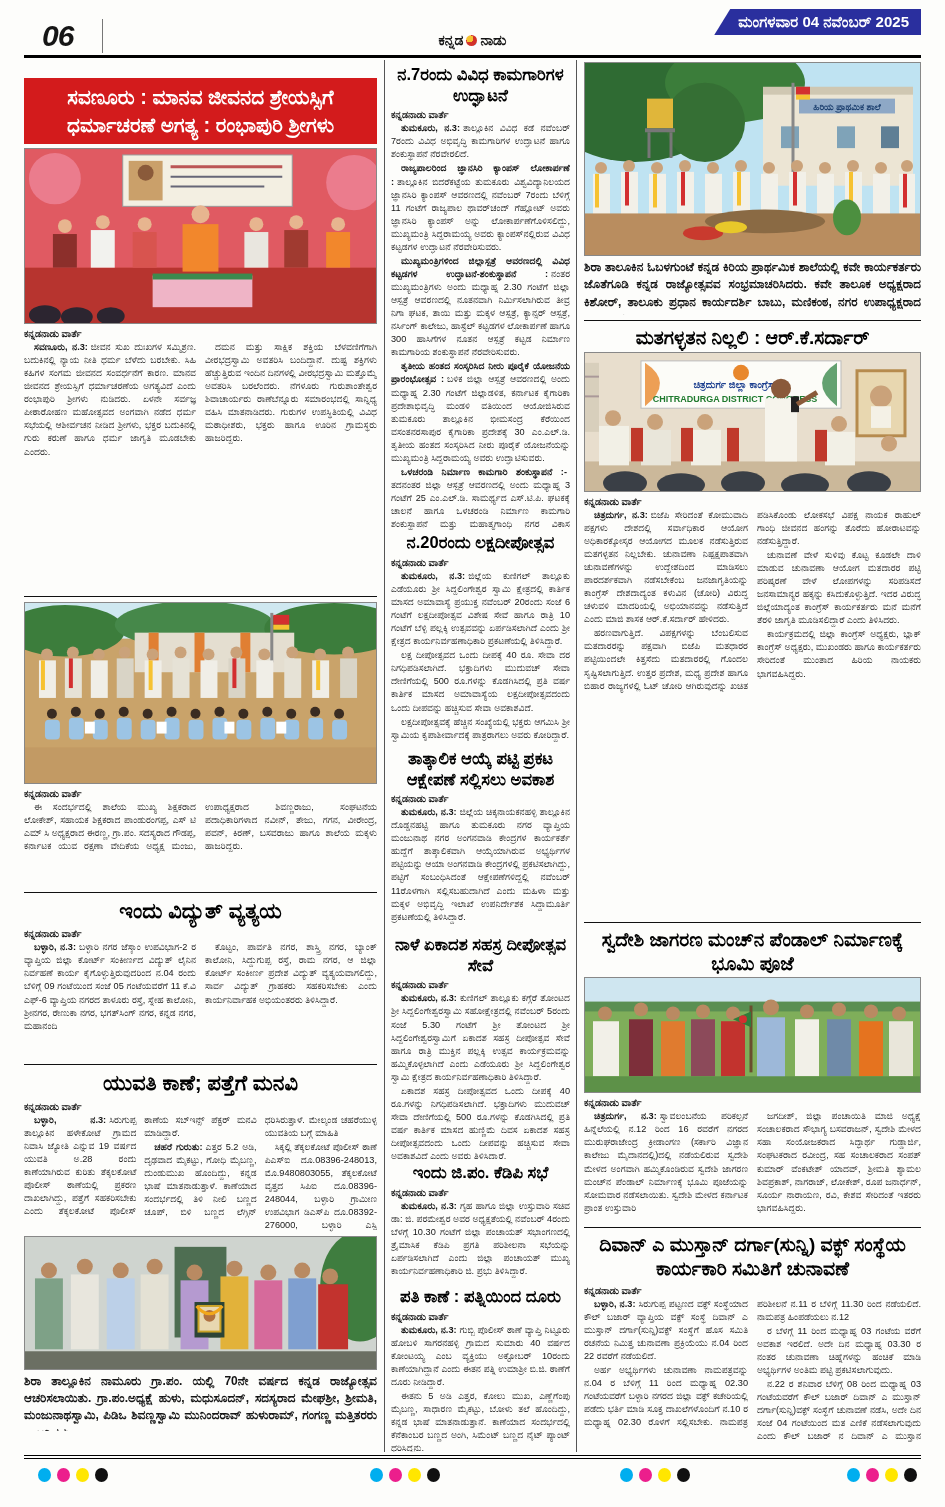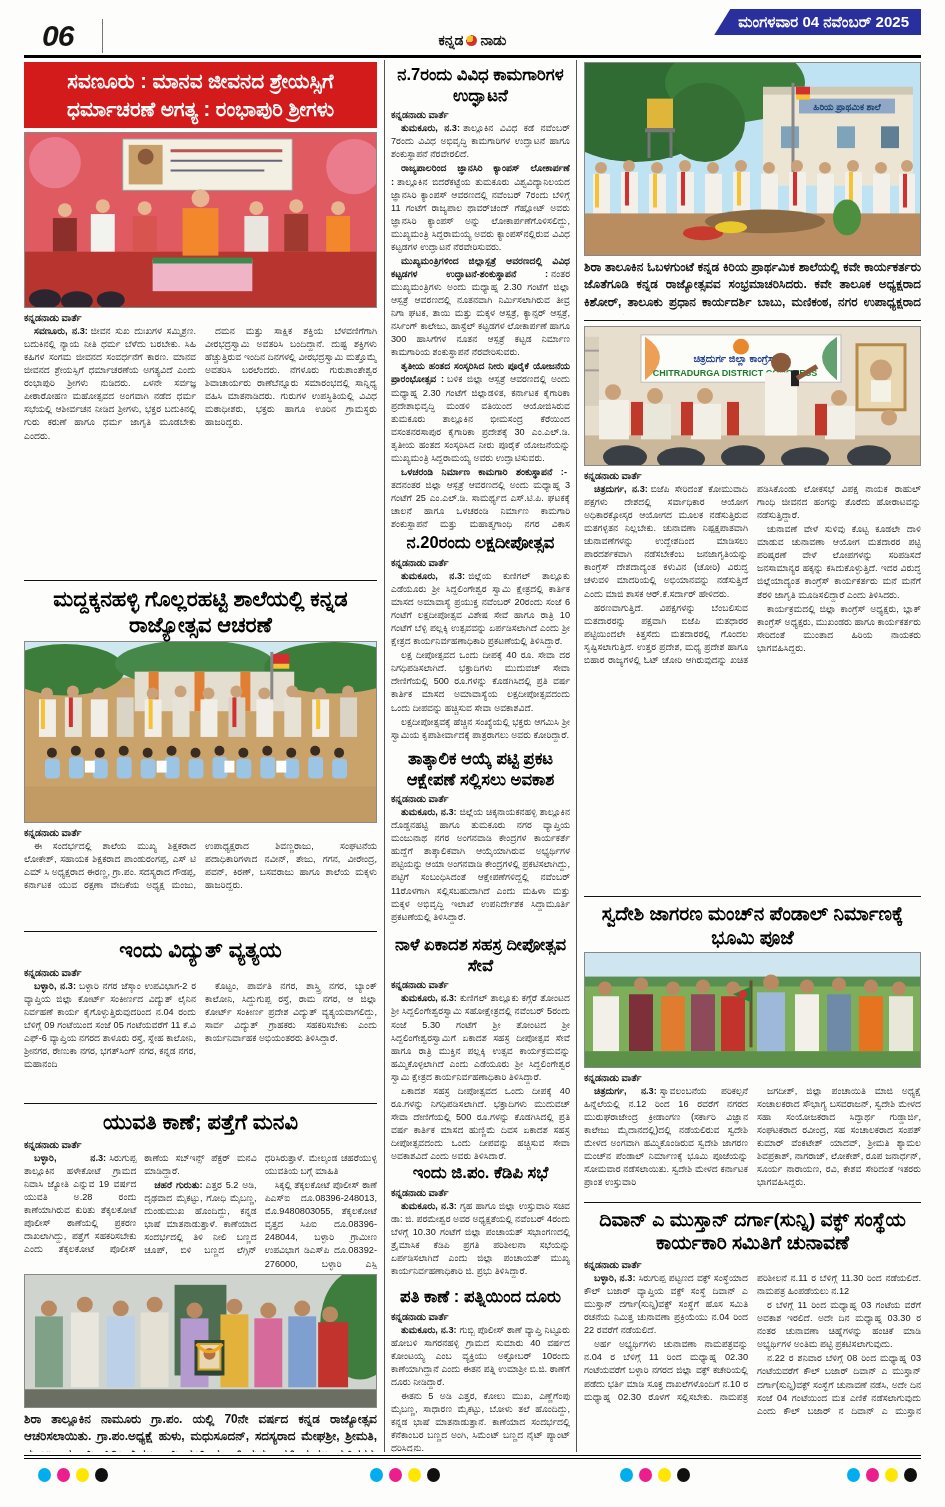--- a/index.html
+++ b/index.html
@@ -20,21 +20,21 @@
 
   
   .content { display:flex; height:1392px; overflow:hidden; margin-top:2px; }
   .col { overflow:hidden; }
   .c-left  { width:360px; padding:2px 7px 0 0; }
   .c-mid   { width:193px; border-left:1px solid #555; border-right:1px solid #555; padding:2px 6px 0 6px; }
   .c-right { width:344px; padding:2px 0 0 7px; }
 
   
   .hl { text-align:center; font-weight:bold; color:#000; line-height:1.25; margin:2px 0; }
-  .hl-red { background:#d31b1c; color:#fff; text-align:center; font-weight:bold; font-size:20px; line-height:1.4; padding:5px 4px; margin:0 0 4px 0; }
+  .hl-red { background:#d31b1c; color:#fff; text-align:center; font-weight:bold; font-size:20px; line-height:1.4; padding:5px 4px; margin:16px 0 4px 0; }
   .hl-xl { font-size:21px; }
   .hl-l  { font-size:19px; }
   .hl-m  { font-size:16.5px; }
 
   .byline { font-weight:bold; font-size:9.6px; margin:4px 0 1px 0; }
   .bp { margin:0 0 1px 0; text-indent:10px; }
   .ld { margin-right:3px; }
   .ld:empty { display:none; }
   .btxt { font-size:9.2px; line-height:1.42; text-align:justify; overflow:hidden; }
   .cols2 { columns:2; column-gap:9px; }
@@ -111,21 +111,20 @@
           </g>
       </svg>
 
       <div class="byline">ಕನ್ನಡನಾಡು ವಾರ್ತೆ</div>
       <div class="btxt cols2" style="height:250px">
         <p class="bp"><b class="ld">ಸವಣೂರು, ನ.3:</b><span>ಜೀವನ ಸುಖ ದುಃಖಗಳ ಸಮ್ಮಿಶ್ರಣ. ಬದುಕಿನಲ್ಲಿ ನ್ಯಾಯ ನೀತಿ ಧರ್ಮ ಬೆಳೆದು ಬರಬೇಕು. ಸಿಹಿ ಕಹಿಗಳ ಸಂಗಮ ಜೀವನದ ಸಂವರ್ಧನೆಗೆ ಕಾರಣ. ಮಾನವ ಜೀವನದ ಶ್ರೇಯಸ್ಸಿಗೆ ಧರ್ಮಾಚರಣೆಯ ಅಗತ್ಯವಿದೆ ಎಂದು ರಂಭಾಪುರಿ ಶ್ರೀಗಳು ನುಡಿದರು. ಏಳನೇ ಸರ್ವಜ್ಞ ಪೀಠಾರೋಹಣ ಮಹೋತ್ಸವದ ಅಂಗವಾಗಿ ನಡೆದ ಧರ್ಮ ಸಭೆಯಲ್ಲಿ ಆಶೀರ್ವಚನ ನೀಡಿದ ಶ್ರೀಗಳು, ಭಕ್ತರ ಬದುಕಿನಲ್ಲಿ ಗುರು ಕರುಣೆ ಹಾಗೂ ಧರ್ಮ ಜಾಗೃತಿ ಮೂಡಬೇಕು ಎಂದರು.</span></p>
         <p class="bp"><span>ದಮನ ಮತ್ತು ಸಾಕ್ಷಿಕ ಶಕ್ತಿಯ ಬೆಳವಣಿಗೆಗಾಗಿ ವೀರಭದ್ರಸ್ವಾಮಿ ಅವತರಿಸಿ ಬಂದಿದ್ದಾನೆ. ದುಷ್ಟ ಶಕ್ತಿಗಳು ಹೆಚ್ಚುತ್ತಿರುವ ಇಂದಿನ ದಿನಗಳಲ್ಲಿ ವೀರಭದ್ರಸ್ವಾಮಿ ಮತ್ತೊಮ್ಮೆ ಅವತರಿಸಿ ಬರಲೆಂದರು. ನೆಗಳೂರು ಗುರುಶಾಂತೇಶ್ವರ ಶಿವಾಚಾರ್ಯರು ರಾಣೆಬೆನ್ನೂರು ಸಮಾರಂಭದಲ್ಲಿ ಸಾನ್ನಿಧ್ಯ ವಹಿಸಿ ಮಾತನಾಡಿದರು. ಗುರುಗಳ ಉಪಸ್ಥಿತಿಯಲ್ಲಿ ವಿವಿಧ ಮಠಾಧೀಶರು, ಭಕ್ತರು ಹಾಗೂ ಊರಿನ ಗ್ರಾಮಸ್ಥರು ಹಾಜರಿದ್ದರು.</span></p>
       </div>
 
       <div class="rule"></div>
-      <h2 class="hl hl-xl">ಮದ್ದಕ್ಕನಹಳ್ಳಿ ಗೊಲ್ಲರಹಟ್ಟಿ ಶಾಲೆಯಲ್ಲಿ ಕನ್ನಡ ರಾಜ್ಯೋತ್ಸವ ಆಚರಣೆ</h2>
 
       <svg class="ph" width="352" height="182" viewBox="0 0 352 182" preserveAspectRatio="none">
         <rect width="352" height="182" fill="#c9a36a"></rect>
         <rect x="0" y="0" width="352" height="36" fill="#cfe8f0"></rect>
         <ellipse cx="40" cy="28" rx="60" ry="26" fill="#3c7d3c"></ellipse>
           <ellipse cx="170" cy="22" rx="80" ry="24" fill="#46884a"></ellipse>
           <ellipse cx="310" cy="26" rx="70" ry="26" fill="#3c7d3c"></ellipse>
         <rect x="110" y="30" width="160" height="40" fill="#e4ded0"></rect>
         <rect x="124" y="30" width="10" height="40" fill="#e07f33"></rect>
           <rect x="170" y="30" width="10" height="40" fill="#e07f33"></rect>
@@ -370,20 +369,21 @@
         </g>
         <rect x="0" y="152" width="335" height="42" fill="#b98d5f"></rect>
         <ellipse cx="180" cy="160" rx="60" ry="12" fill="#8a6a44"></ellipse>
         <ellipse cx="118" cy="172" rx="20" ry="7" fill="#c93a2e"></ellipse>
         <ellipse cx="146" cy="166" rx="16" ry="6" fill="#e8c82a"></ellipse>
         <ellipse cx="262" cy="156" rx="14" ry="18" fill="#4c8f3f"></ellipse>
       </svg>
       <div class="caption" style="height:56px">ಶಿರಾ ತಾಲೂಕಿನ ಓಬಳಗುಂಟೆ ಕನ್ನಡ ಕಿರಿಯ ಪ್ರಾರ್ಥಮಿಕ ಶಾಲೆಯಲ್ಲಿ ಕವೇ ಕಾರ್ಯಕರ್ತರು ಜೊತೆಗೂಡಿ ಕನ್ನಡ ರಾಜ್ಯೋತ್ಸವವ ಸಂಭ್ರಮಾಚರಿಸಿದರು. ಕವೇ ತಾಲೂಕ ಅಧ್ಯಕ್ಷರಾದ ಕಿಶೋರ್, ತಾಲೂಕು ಪ್ರಧಾನ ಕಾರ್ಯದರ್ಶಿ ಬಾಬು, ಮಣಿಕಂಠ, ನಗರ ಉಪಾಧ್ಯಕ್ಷರಾದ ದಾಮು, ಸ್ಟೈಫ್, ಕುಮಾರ್, ಪ್ರಕಾಶ, ವಿದ್ಯಾರ್ಥಿ ಘಟಕದ ಕುಶಾಲ್, ಶಿಕ್ಷಕರಾದ ಹನುಮಂತಪ್ಪ ಸೇರಿದಂತೆ ಹಲವರು ಹಾಜರಿದ್ದರು.</div>
 
       <div class="rule"></div>
+      <h2 class="hl hl-l">ಮತಗಳ್ಳತನ ನಿಲ್ಲಲಿ : ಆರ್.ಕೆ.ಸರ್ದಾರ್</h2>
 
       <svg class="ph" width="335" height="140" viewBox="0 0 335 140" preserveAspectRatio="none">
         <rect width="335" height="140" fill="#e8decd"></rect>
         <rect x="0" y="110" width="335" height="30" fill="#cbb89a"></rect>
         <rect x="0" y="10" width="14" height="70" fill="#d8cfbc"></rect>
           <line x1="0" y1="24" x2="14" y2="24" stroke="#a99" stroke-width="2"></line>
           <line x1="0" y1="44" x2="14" y2="44" stroke="#a99" stroke-width="2"></line>
         <rect x="56" y="8" width="200" height="48" fill="#fcfcf8" stroke="#bbb"></rect>
         <path d="M60 10 q30 20 0 44 z" fill="#e8872c" opacity="0.8"></path>
         <path d="M252 10 q-30 20 0 44 z" fill="#3c8a4e" opacity="0.8"></path>

